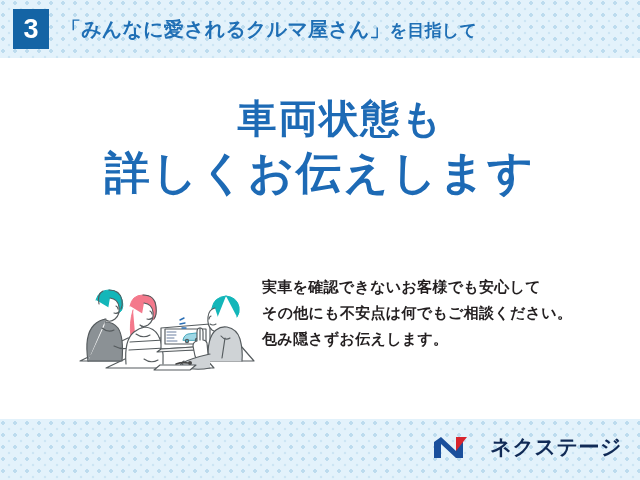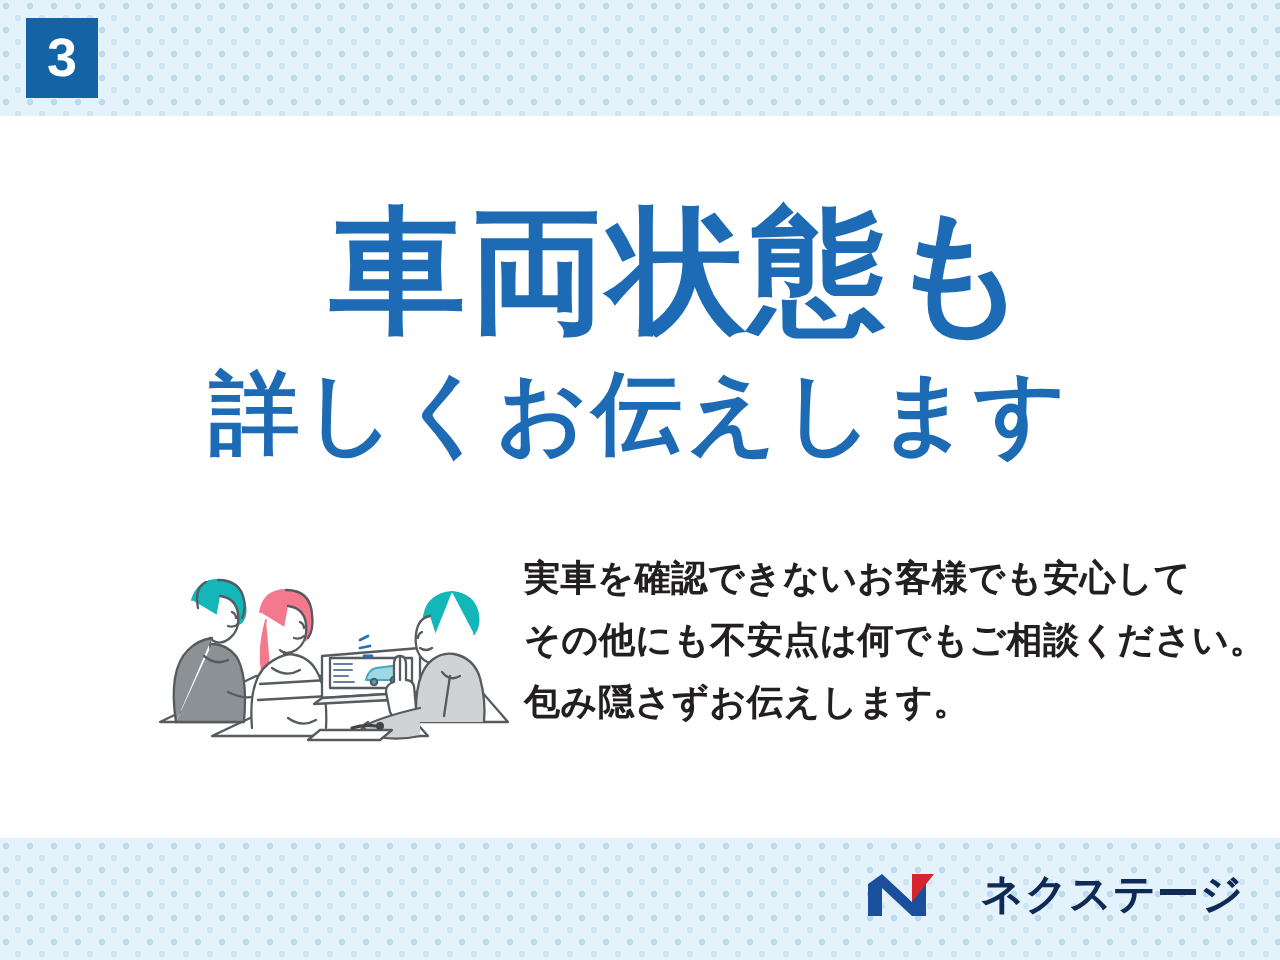--- a/index.html
+++ b/index.html
@@ -39,32 +39,32 @@
     position:absolute;left:0;top:58px;width:640px;height:361px;
     background:#ffffff;
   }
   
   .headline{
     position:absolute;left:0;top:38px;width:640px;
     text-align:center;color:#1d6ab5;
     font-weight:bold;line-height:1.18;
     letter-spacing:2px;
   }
-  .headline .l1{display:block;font-size:68px;padding-left:41px;}
+  .headline .l1{display:block;font-size:39px;padding-left:41px;}
   .headline .l2{display:block;font-size:45px;margin-top:4px;}
   
   .lower{
     position:absolute;left:0;top:208px;width:640px;height:150px;
   }
   .illustration{
     position:absolute;left:58px;top:0;width:200px;height:118px;
   }
   .body-text{
     position:absolute;left:262px;top:8px;
-    color:#231f20;font-size:18px;line-height:1.72;
+    color:#231f20;font-size:15px;line-height:1.72;
     font-weight:bold;letter-spacing:.3px;white-space:nowrap;
   }
   .body-text .bl{display:block;}
   
   .footer{
     position:absolute;left:0;top:419px;width:640px;height:61px;
   }
   .logo{
     position:absolute;right:18px;top:14px;
     display:flex;align-items:center;gap:21px;
@@ -74,20 +74,23 @@
     white-space:nowrap;
   }
 </style>
 </head>
 <body>
 
 <div class="slide">
 
   <div class="header">
     <div class="badge">3</div>
+    <div class="header-title">
+      <span>「みんなに愛されるクルマ屋さん」</span><span class="suffix">を目指して</span>
+    </div>
   </div>
 
   <div class="panel">
 
     <div class="headline">
       <span class="l1">車両状態も</span>
       <span class="l2">詳しくお伝えします</span>
     </div>
 
     <div class="lower">

